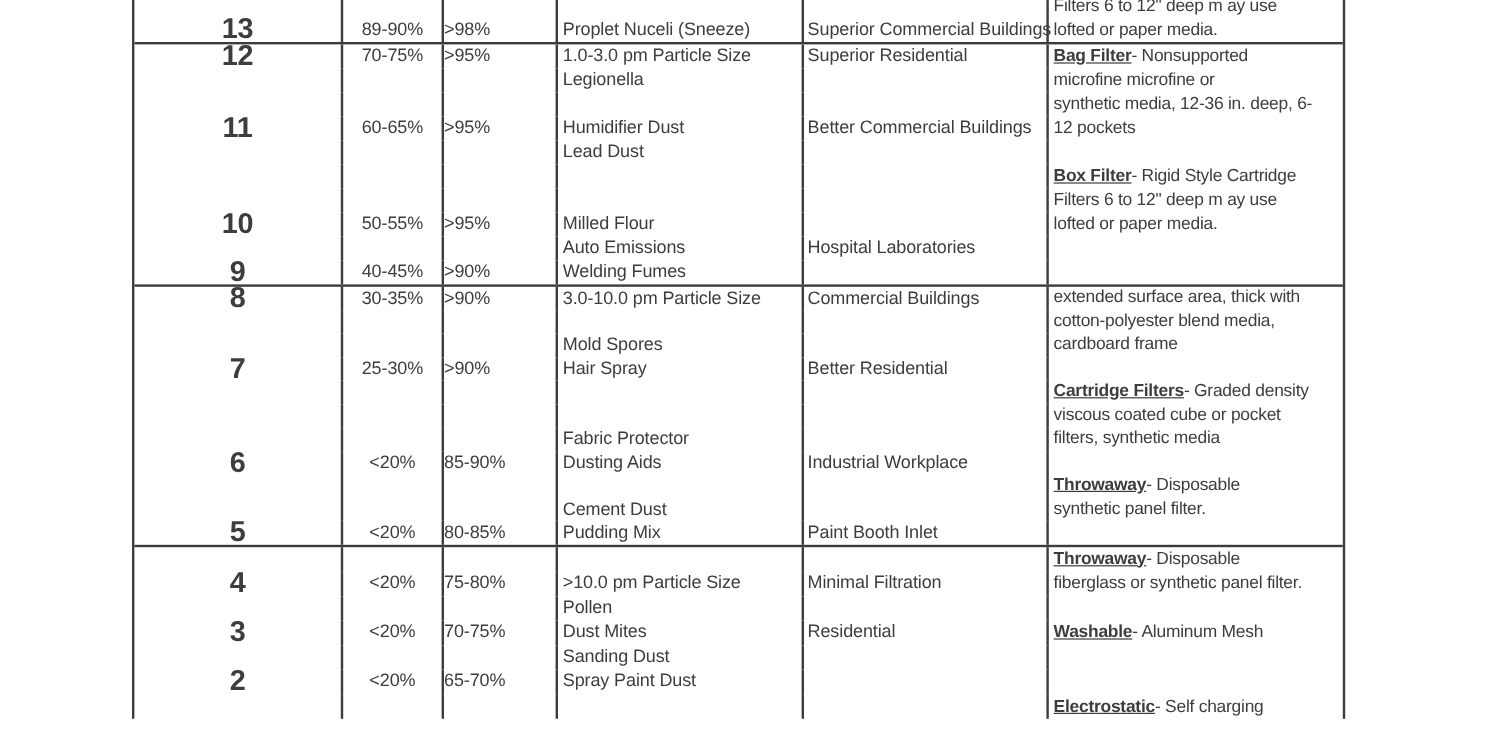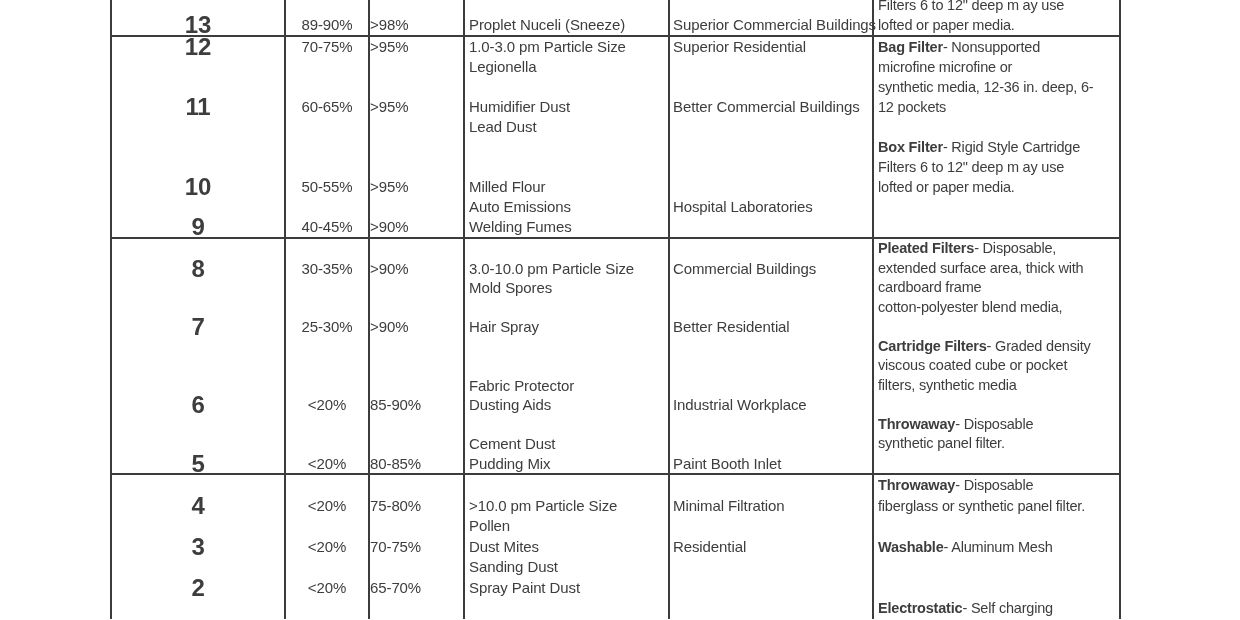--- a/index.html
+++ b/index.html
@@ -26,21 +26,21 @@
   .cell{
     box-sizing:border-box;border-left:2px solid var(--border-color);
     font-size:15px;white-space:nowrap;letter-spacing:-0.1px;overflow:visible;
   }
   .cell.c0{border-left:none;width:172px;text-align:center;font-size:24px;font-weight:bold;}
   .cell.c1{width:84px;text-align:center;}
   .cell.c2{width:95px;text-align:left;}
   .cell.c3{width:205px;padding-left:4px;}
   .cell.c4{width:204px;padding-left:3px;}
   .cell.c5{flex:1;padding-left:4px;font-size:14.5px;letter-spacing:-0.2px;overflow:hidden;}
-  .cell b{font-weight:700;}
+  .cell b{font-weight:700;text-decoration:underline;}
 </style>
 </head>
 <body>
 
 <div class="stage">
   <div class="table-wrap">
       <div class="group g0">
         <div class="line">
           <div class="cell c0"></div>
           <div class="cell c1"></div>
@@ -135,50 +135,42 @@
           <div class="cell c0">9</div>
           <div class="cell c1">40-45%</div>
           <div class="cell c2">&gt;90%</div>
           <div class="cell c3">Welding Fumes</div>
           <div class="cell c4"></div>
           <div class="cell c5"></div>
         </div>
       </div>
       <div class="group g2">
         <div class="line">
-          <div class="cell c0"></div>
-          <div class="cell c1"></div>
-          <div class="cell c2"></div>
-          <div class="cell c3"></div>
-          <div class="cell c4"></div>
-          <div class="cell c5"><b>Pleated Filters</b>- Disposable,</div>
-        </div>
-        <div class="line">
           <div class="cell c0">8</div>
           <div class="cell c1">30-35%</div>
           <div class="cell c2">&gt;90%</div>
           <div class="cell c3">3.0-10.0 pm Particle Size</div>
           <div class="cell c4">Commercial Buildings</div>
           <div class="cell c5">extended surface area, thick with</div>
         </div>
         <div class="line">
           <div class="cell c0"></div>
           <div class="cell c1"></div>
           <div class="cell c2"></div>
+          <div class="cell c3"></div>
+          <div class="cell c4"></div>
+          <div class="cell c5">cotton-polyester blend media,</div>
+        </div>
+        <div class="line">
+          <div class="cell c0"></div>
+          <div class="cell c1"></div>
+          <div class="cell c2"></div>
           <div class="cell c3">Mold Spores</div>
           <div class="cell c4"></div>
           <div class="cell c5">cardboard frame</div>
-        </div>
-        <div class="line">
-          <div class="cell c0"></div>
-          <div class="cell c1"></div>
-          <div class="cell c2"></div>
-          <div class="cell c3"></div>
-          <div class="cell c4"></div>
-          <div class="cell c5">cotton-polyester blend media,</div>
         </div>
         <div class="line">
           <div class="cell c0">7</div>
           <div class="cell c1">25-30%</div>
           <div class="cell c2">&gt;90%</div>
           <div class="cell c3">Hair Spray</div>
           <div class="cell c4">Better Residential</div>
           <div class="cell c5"></div>
         </div>
         <div class="line">

